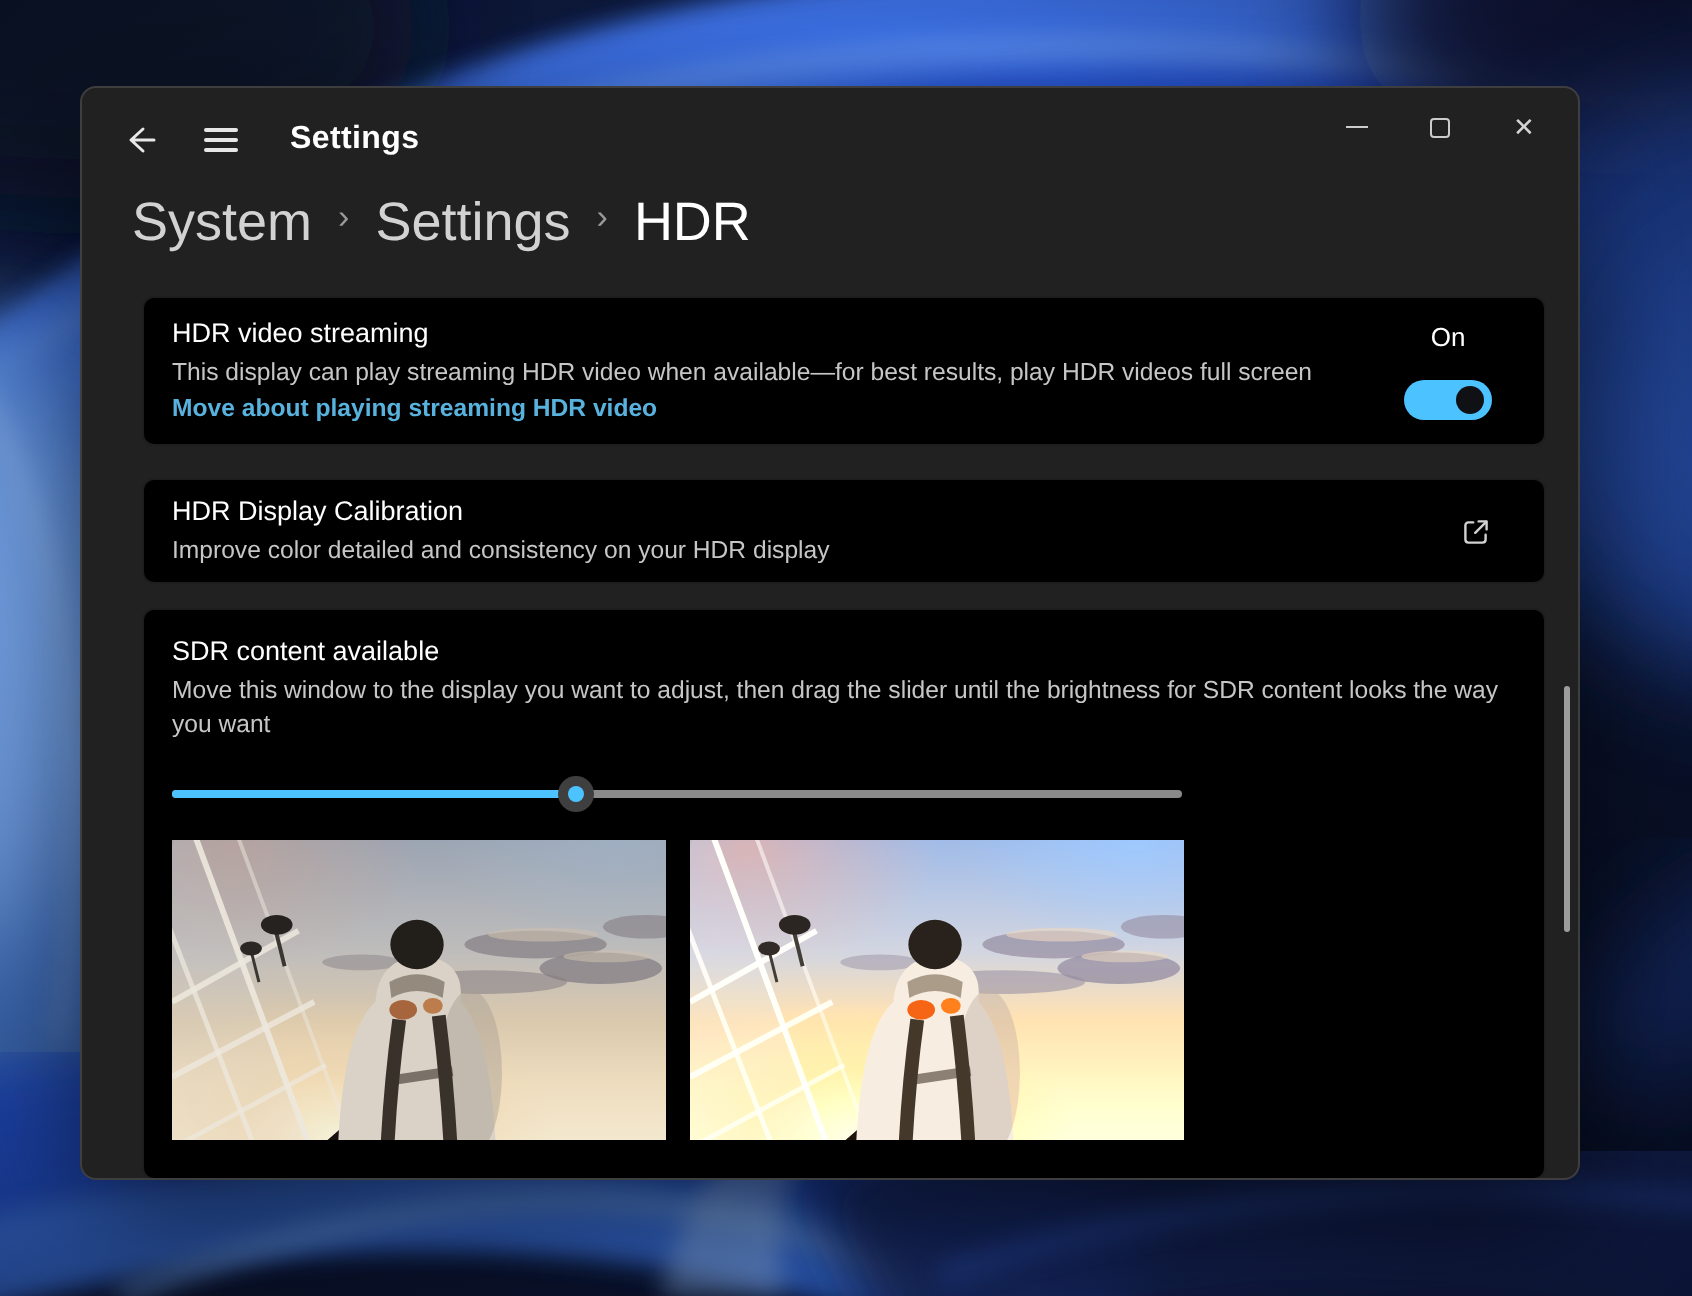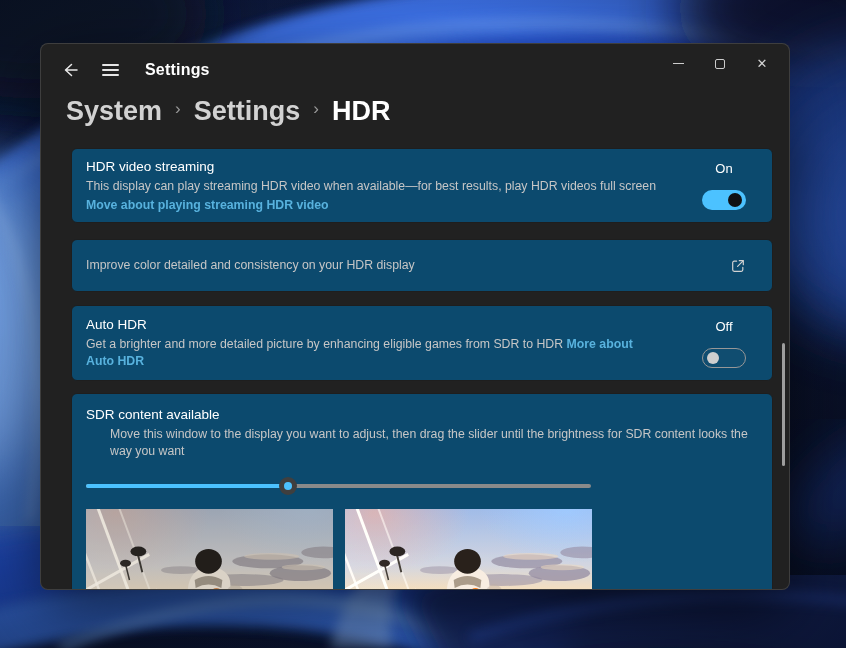--- a/index.html
+++ b/index.html
@@ -29,39 +29,39 @@
   .navrow{ position:absolute; top:13px; left:14px; display:flex; align-items:center; z-index:5; }
   .navbtn{ width:30px; height:26px; display:flex; align-items:center; justify-content:center;
            background:transparent; border:none; cursor:default; }
   .navbtn + .navbtn{ margin-left:10px; }
   .burger{ display:flex; flex-direction:column; gap:3.4px; }
   .burger i{ display:block; width:17px; height:1.8px; background:#e6e6e6; border-radius:1px; }
   .app-title{ margin-left:20px; color:#ffffff; font-size:16px; font-weight:700; letter-spacing:.2px; }
 
   
   .breadcrumb{ position:absolute; top:47px; left:25px; height:40px; display:flex; align-items:center; z-index:4; }
-  .crumb{ font-size:27px; font-weight:700; color:#d2d2d2; }
+  .crumb{ font-size:27px; font-weight:400; color:#d2d2d2; }
   .crumb.current{ color:#ffffff; }
   .crumb-sep{ font-size:17px; color:#9a9a9a; padding:0 13px; transform:translateY(-2px); }
 
   
   .content{ position:absolute; left:30px; top:104px; width:702px; }
-  .card{ background:#0c4a6e; border:1px solid #1e1e1e; border-radius:6px;
+  .card{ background:#000000; border:1px solid #1e1e1e; border-radius:6px;
          display:flex; align-items:center; padding:0 26px 0 14px; }
   .c1{ height:75px; }
   .c2{ height:53px; margin-top:16px; }
   .c3{ height:76px; margin-top:13px; }
   .c4{ height:286px; margin-top:12px; display:block; padding:12px 14px; }
 
   .card-text{ flex:1; padding-right:22px; }
   .card-title{ color:#ffffff; font-size:13.5px; line-height:18px; margin-bottom:2px; }
   .card-desc{ color:#c6c6c6; font-size:12.3px; line-height:17px; }
   .card-link{ color:var(--link); font-size:12.3px; line-height:17px; font-weight:700; text-decoration:none; cursor:pointer; }
   .c3 .card-desc{ max-width:576px; }
-  .c4 .card-desc{ max-width:664px;margin-left:24px; }
+  .c4 .card-desc{ max-width:664px; }
 
   .card-ctrl{ display:flex; align-items:center; gap:14px;flex-direction:column; }
   .toggle-state{ color:#ffffff; font-size:13px; }
   .toggle{ position:relative; width:44px; height:20px; border-radius:10px; cursor:pointer; }
   .toggle.on{ background:var(--accent); }
   .toggle.on .knob{ position:absolute; top:3px; right:4px; width:14px; height:14px; border-radius:50%; background:#101114; }
   .toggle.off{ border:1px solid #979797; background:rgba(255,255,255,.02); }
   .toggle.off .knob{ position:absolute; top:3px; left:4px; width:12px; height:12px; border-radius:50%; background:#cfcfcf; }
 
   .icon-btn{ background:transparent; border:none; cursor:pointer; display:flex; align-items:center; }
@@ -257,48 +257,34 @@
       <div class="card-ctrl">
         <span class="toggle-state">On</span>
         <div class="toggle on">
           <span class="knob"></span>
         </div>
       </div>
     </section>
 
     <section class="card c2">
       <div class="card-text">
+        <div class="card-title">HDR Display Calibration</div>
         <div class="card-desc">Improve color detailed and consistency on your HDR display</div>
       </div>
       <div class="card-ctrl">
         <button class="icon-btn">
           <svg width="16" height="16" viewBox="0 0 16 16" fill="none">
             <path d="M6.6 3.2 H4.2 C3.3 3.2 2.7 3.8 2.7 4.7 V11.8 C2.7 12.7 3.3 13.3 4.2 13.3 H11.3 C12.2 13.3 12.8 12.7 12.8 11.8 V9.4" stroke="#d2d2d2" stroke-width="1.2" stroke-linecap="round"></path>
             <path d="M9.3 2.7 H13.3 V6.7" stroke="#d2d2d2" stroke-width="1.2" stroke-linecap="round" stroke-linejoin="round"></path>
             <path d="M13.1 2.9 L7.6 8.4" stroke="#d2d2d2" stroke-width="1.2" stroke-linecap="round"></path>
           </svg>
         </button>
       </div>
     </section>
 
-    <section class="card c3">
-      <div class="card-text">
-        <div class="card-title">Auto HDR</div>
-        <div class="card-desc">
-          <span>Get a brighter and more detailed picture by enhancing eligible games from SDR to HDR</span>
-          <a class="card-link">More about Auto HDR</a>
-        </div>
-      </div>
-      <div class="card-ctrl">
-        <span class="toggle-state">Off</span>
-        <div class="toggle off">
-          <span class="knob"></span>
-        </div>
-      </div>
-    </section>
 
     <section class="card c4">
       <div class="card-title">SDR content available</div>
       <div class="card-desc">Move this window to the display you want to adjust, then drag the slider until the brightness for SDR content looks the way you want</div>
 
       <div class="slider">
         <div class="track"></div>
         <div class="fill" style="width: 40%;"></div>
         <div class="thumb" style="left: calc(40% - 9px);"></div>
       </div>

